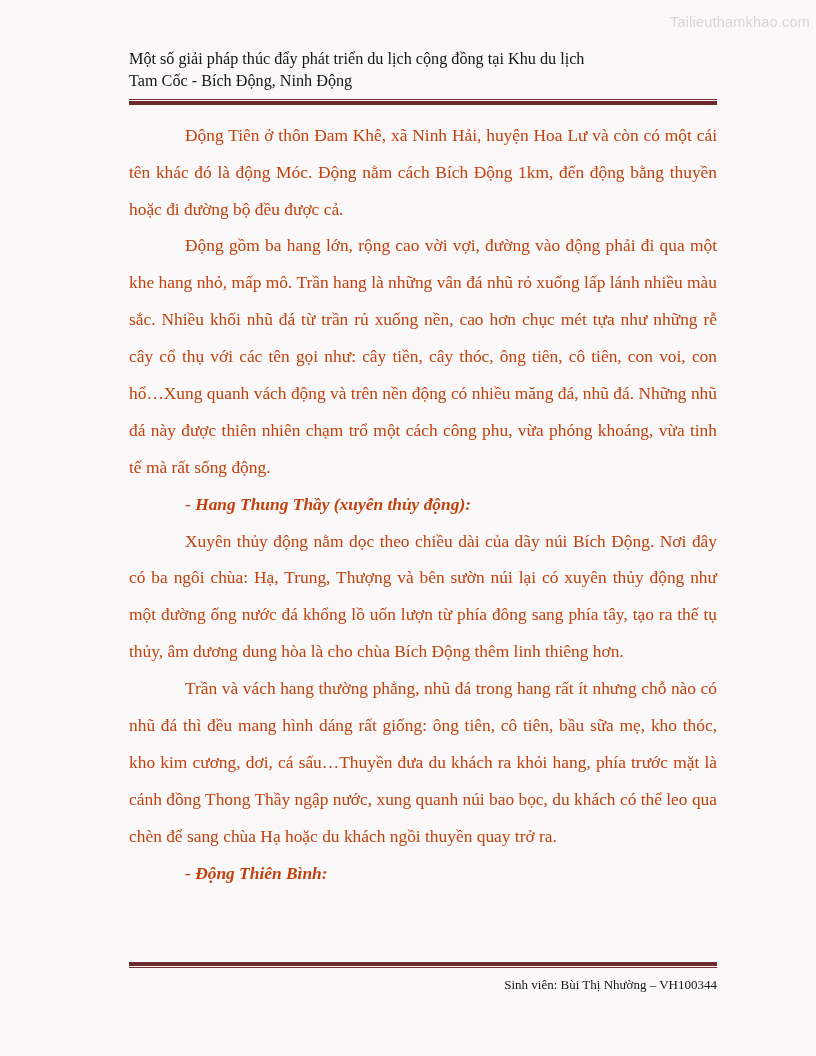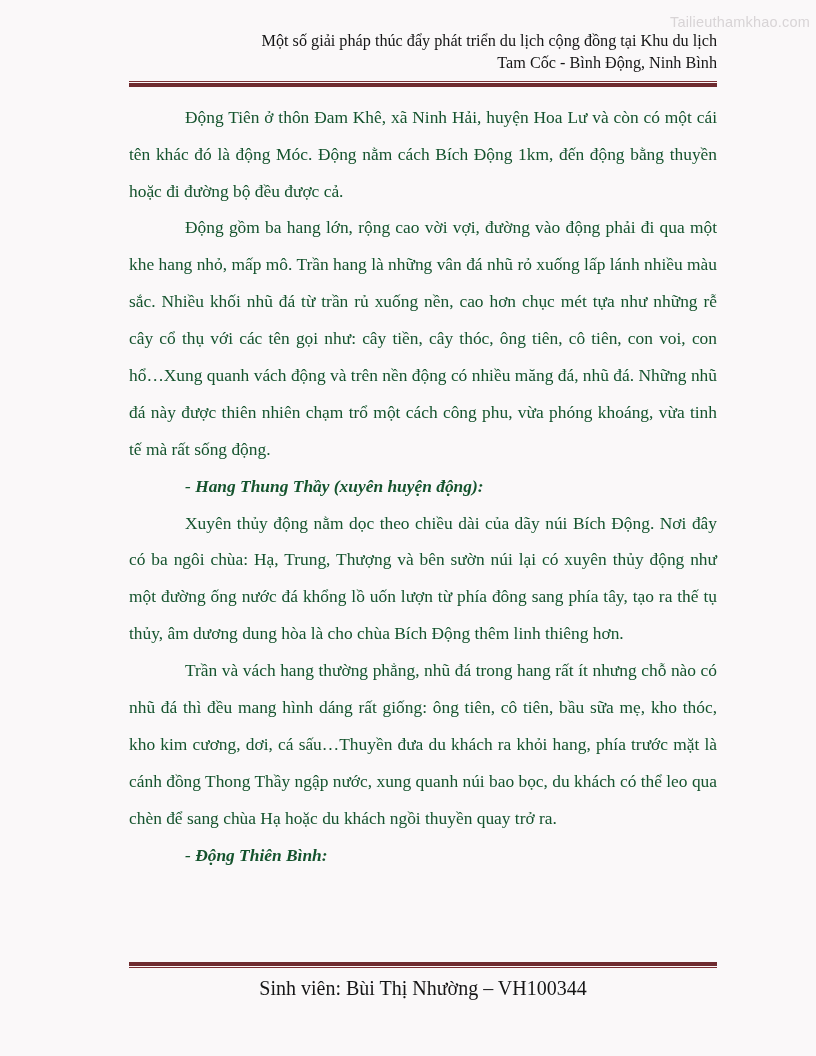--- a/index.html
+++ b/index.html
@@ -40,22 +40,22 @@
   
   .content {
     position: absolute;
     left: 113px;
     top: 0;
     width: 588px;
   }
 
   
   .header {
-    padding-top: 30px;
-    text-align: right;
+    padding-top: 48px;
+    text-align: left;
     font-size: 16.2px;
     line-height: 1.38;
     color: #151515;
   }
   .header .hline {
     display: block;
     white-space: nowrap;
   }
 
   .rule-double {
@@ -78,21 +78,21 @@
     background: #6e2b2f;
   }
 
   
   .body-text {
     margin-top: 12px;
     font-size: 17.4px;
     line-height: 2.12;
     text-align: justify;
     text-justify: inter-word;
-    color: #14532d;
+    color: #c2410c;
   }
   .body-text p {
     margin: 0;
     text-indent: 56px;
   }
   .body-text p.heading {
     font-weight: bold;
     font-style: italic;
     text-indent: 56px;
     text-align: left;
@@ -118,52 +118,52 @@
   }
   .footer .rule-double-f .r-thin {
     position: absolute;
     left: 0; right: 0;
     top: 4.5px;
     height: 1.3px;
     background: #7a2f33;
   }
   .footer-row {
     display: flex;
-    justify-content: center;
+    justify-content: flex-end;
     align-items: baseline;
     margin-top: 9px;
-    font-size: 20px;
+    font-size: 13px;
     color: #151515;
   }
   .footer-row .f-left { white-space: nowrap; }
   .footer-row .f-right { white-space: nowrap; }
 </style>
 </head>
 <body>
 
 <div class="page">
 
   <div class="watermark">Tailieuthamkhao.com</div>
 
   <div class="content">
 
     <div class="header">
       <span class="hline">Một số giải pháp thúc đẩy phát triển du lịch cộng đồng tại Khu du lịch</span>
-      <span class="hline">Tam Cốc - Bình Động, Ninh Bình</span>
+      <span class="hline">Tam Cốc - Bích Động, Ninh Động</span>
     </div>
 
     <div class="rule-double">
       <div class="r-thin"></div>
       <div class="r-thick"></div>
     </div>
 
     <div class="body-text" id="body-text">
         <p>Động Tiên ở thôn Đam Khê, xã Ninh Hải, huyện Hoa Lư và còn có một cái tên khác đó là động Móc. Động nằm cách Bích Động 1km, đến động bằng thuyền hoặc đi đường bộ đều được cả.</p>
         <p>Động gồm ba hang lớn, rộng cao vời vợi, đường vào động phải đi qua một khe hang nhỏ, mấp mô. Trần hang là những vân đá nhũ rỏ xuống lấp lánh nhiều màu sắc. Nhiều khối nhũ đá từ trần rủ xuống nền, cao hơn chục mét tựa như những rễ cây cổ thụ với các tên gọi như: cây tiền, cây thóc, ông tiên, cô tiên, con voi, con hổ…Xung quanh vách động và trên nền động có nhiều măng đá, nhũ đá. Những nhũ đá này được thiên nhiên chạm trổ một cách công phu, vừa phóng khoáng, vừa tinh tế mà rất sống động.</p>
-        <p class="heading">- Hang Thung Thầy (xuyên huyện động):</p>
+        <p class="heading">- Hang Thung Thầy (xuyên thủy động):</p>
         <p>Xuyên thủy động nằm dọc theo chiều dài của dãy núi Bích Động. Nơi đây có ba ngôi chùa: Hạ, Trung, Thượng và bên sườn núi lại có xuyên thủy động như một đường ống nước đá khổng lồ uốn lượn từ phía đông sang phía tây, tạo ra thế tụ thủy, âm dương dung hòa là cho chùa Bích Động thêm linh thiêng hơn.</p>
         <p>Trần và vách hang thường phẳng, nhũ đá trong hang rất ít nhưng chỗ nào có nhũ đá thì đều mang hình dáng rất giống: ông tiên, cô tiên, bầu sữa mẹ, kho thóc, kho kim cương, dơi, cá sấu…Thuyền đưa du khách ra khỏi hang, phía trước mặt là cánh đồng Thong Thầy ngập nước, xung quanh núi bao bọc, du khách có thể leo qua chèn để sang chùa Hạ hoặc du khách ngồi thuyền quay trở ra.</p>
         <p class="heading">- Động Thiên Bình:</p>
       </div>
 
   </div>
 
   <div class="footer">
     <div class="rule-double-f">
       <div class="r-thick"></div>

